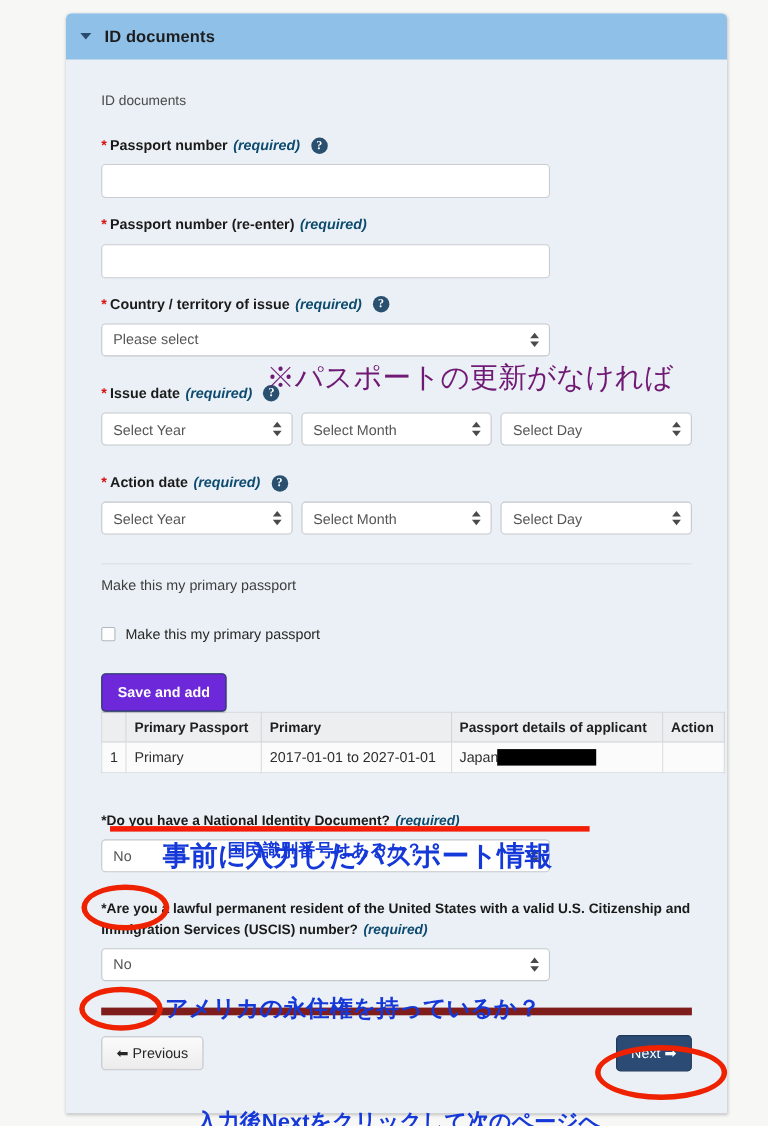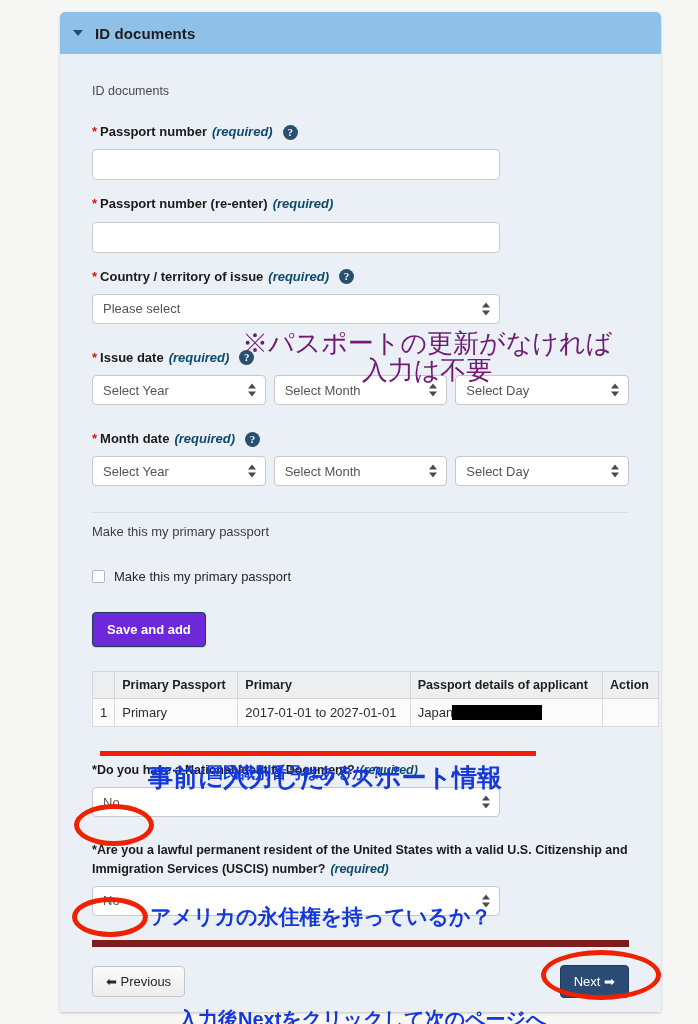--- a/index.html
+++ b/index.html
@@ -171,21 +171,21 @@
     border-radius: 4px;
     color: #fff;
     font-size: 13px;
     font-weight: bold;
     padding: 9px 14px;
     display: inline-block;
     box-shadow: 0 1px 1px rgba(0,0,0,.15);
   }
 
   
-  .tbl-wrap { margin-top: 24px; }
+  .tbl-wrap { }
   table.ptable {
     border-collapse: collapse;
     width: 567px;
     font-size: 13px;
     background: #fff;
   }
   table.ptable th {
     background: #eceef0;
     border: 1px solid #d3d6da;
     text-align: left;
@@ -352,21 +352,21 @@
             <span>Select Day</span>
             <span class="arrows"></span>
           </div>
         </div>
       </div>
 
       
       <div class="field">
         <div class="flabel">
           <span class="star">*</span>
-          <span>Month date</span>
+          <span>Action date</span>
           <span class="req">(required)</span>
           <span class="helpicon">?</span>
         </div>
         <div class="daterow">
           <div class="selbox">
             <span>Select Year</span>
             <span class="arrows"></span>
           </div>
           <div class="selbox">
             <span>Select Month</span>
@@ -446,21 +446,20 @@
           <span>Next</span>
           <span>➡</span>
         </div>
       </div>
 
     </div>
   </div>
 
   <div class="anno anno-pink" style="left:242px; top:330px;">
     <div>※パスポートの更新がなければ</div>
-    <div>入力は不要</div>
   </div>
 
   <div class="redline" style="left:100px; top:751px; width:436px;"></div>
 
   <div class="anno anno-blue" style="left:148px; top:761px; font-size:25px;">事前に入力したパスポート情報</div>
 
   <div class="ellipse" style="left:74px; top:804px; width:80px; height:42px;"></div>
   <div class="anno anno-blue" style="left:207px; top:763px; font-size:16px;">国民識別番号はあるか？</div>
 
   <div class="ellipse" style="left:72px; top:897px; width:76px; height:40px;"></div>

